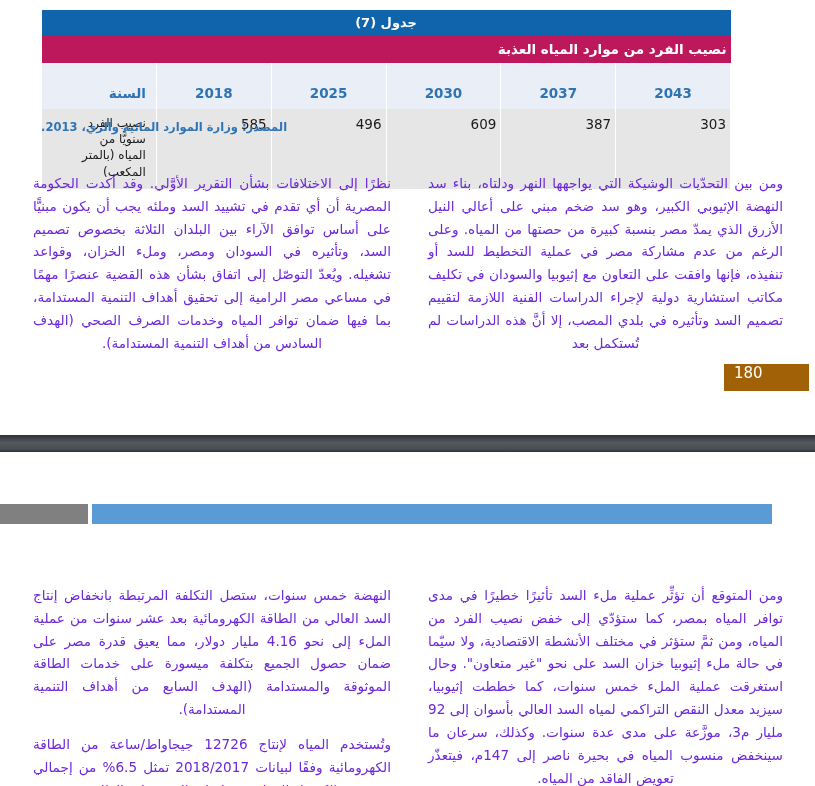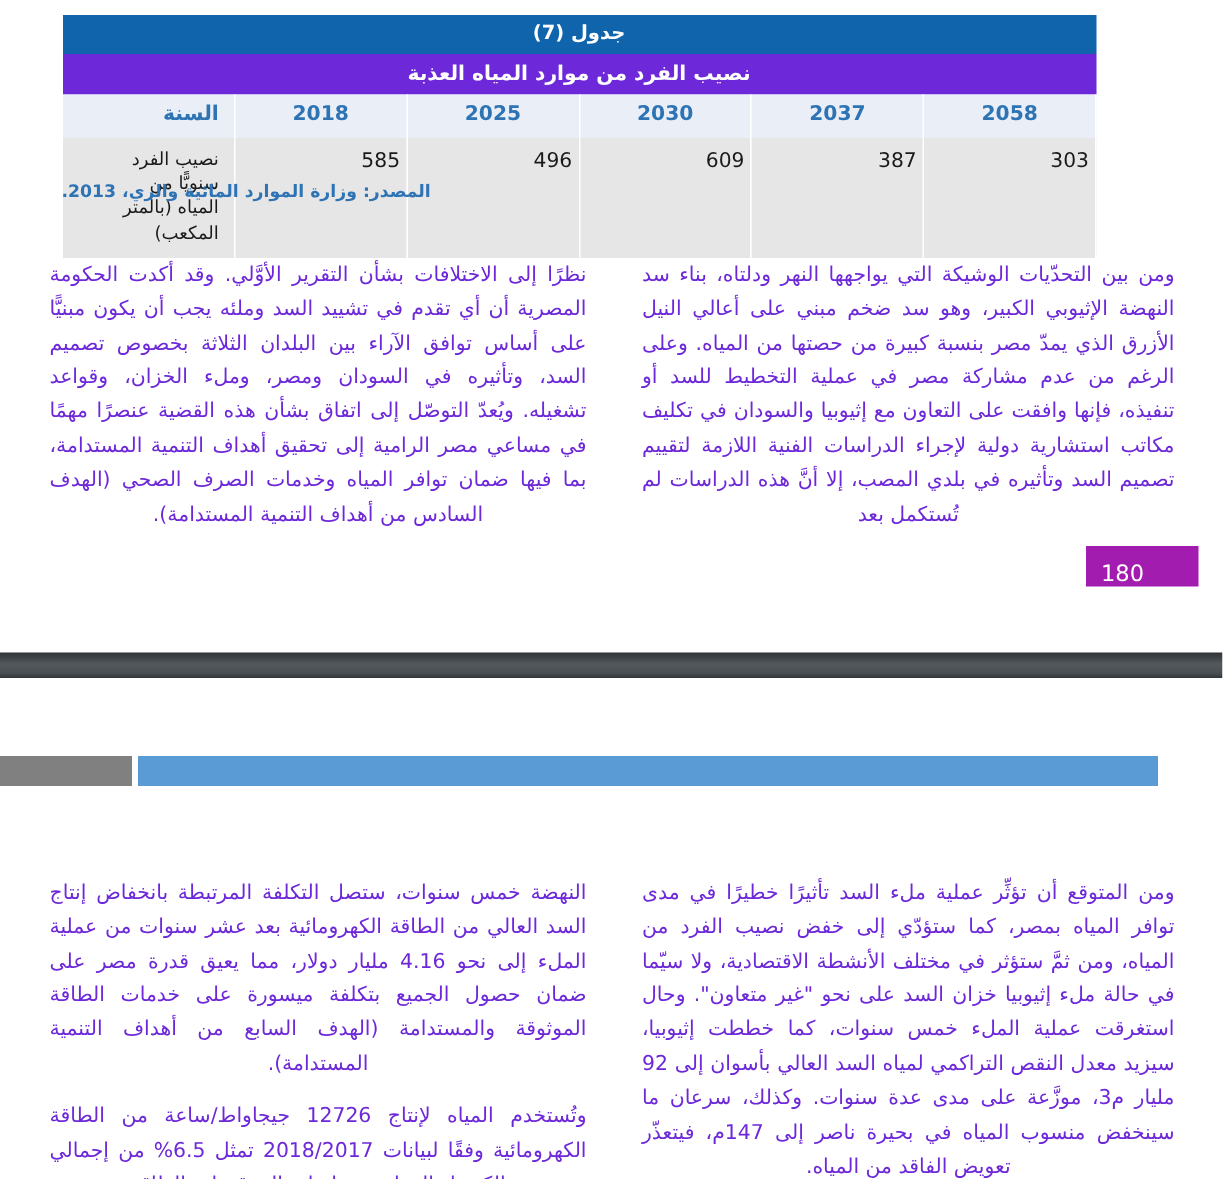--- a/index.html
+++ b/index.html
@@ -41,34 +41,33 @@
   .tbl-title td {
     background: #1064ab;
     color: #ffffff;
     text-align: center;
     font-size: 13px;
     font-weight: bold;
     padding: 5px 4px 6px 4px;
     letter-spacing: 0px;
   }
   .tbl-subtitle td {
-    background: #6d28d9;
+    background: #be185d;
     color: #ffffff;
-    text-align: center;
     font-size: 13.5px;
     font-weight: bold;
     padding: 5px 4px 6px 4px;
   }
   .tbl-head td {
     background: #e9eef7;
     color: #2e74b5;
     text-align: center;
     font-size: 13.5px;
     font-weight: bold;
-    padding: 5px 4px 8px 4px;
+    padding: 22px 4px 8px 4px;
     border-right: 1px solid #ffffff;
     border-left: 1px solid #ffffff;
   }
   .tbl-head td.label-col,
   .tbl-row td.label-col {
     text-align: right;
     padding-right: 10px;
   }
   .tbl-row td {
     background: #e6e6e6;
@@ -133,28 +132,28 @@
   }
   .col p.last-center {
     text-align-last: center;
   }
 
   
   .page-number {
     position: absolute;
     top: 364px;
     left: 724px;
-    width: 75px;
+    width: 85px;
     height: 27px;
-    background: #a21caf;
+    background: #a16207;
     color: #ffffff;
     font-size: 15px;
     font-weight: normal;
     display: flex;
-    align-items: flex-end;
+    align-items: flex-start;
     direction: ltr;
     padding-left: 10px;
     box-sizing: border-box;
   }
 
   
   .page-gap {
     position: absolute;
     top: 435px;
     left: 0;
@@ -200,21 +199,21 @@
   <div class="table-wrap">
     <table class="data-table">
       <tbody>
         <tr class="tbl-title">
           <td colspan="6">جدول (7)</td>
         </tr>
         <tr class="tbl-subtitle">
           <td colspan="6">نصيب الفرد من موارد المياه العذبة</td>
         </tr>
         <tr class="tbl-head">
-          <td class="col-year">2058</td>
+          <td class="col-year">2043</td>
           <td class="col-year">2037</td>
           <td class="col-year">2030</td>
           <td class="col-year">2025</td>
           <td class="col-year">2018</td>
           <td class="col-label label-col">السنة</td>
         </tr>
         <tr class="tbl-row">
           <td class="col-year">303</td>
           <td class="col-year">387</td>
           <td class="col-year">609</td>

